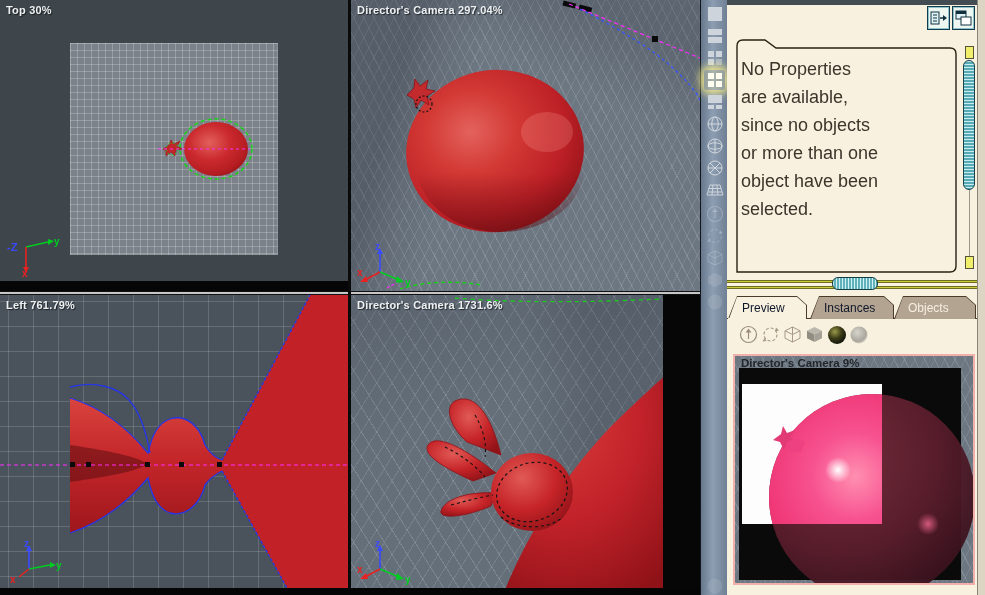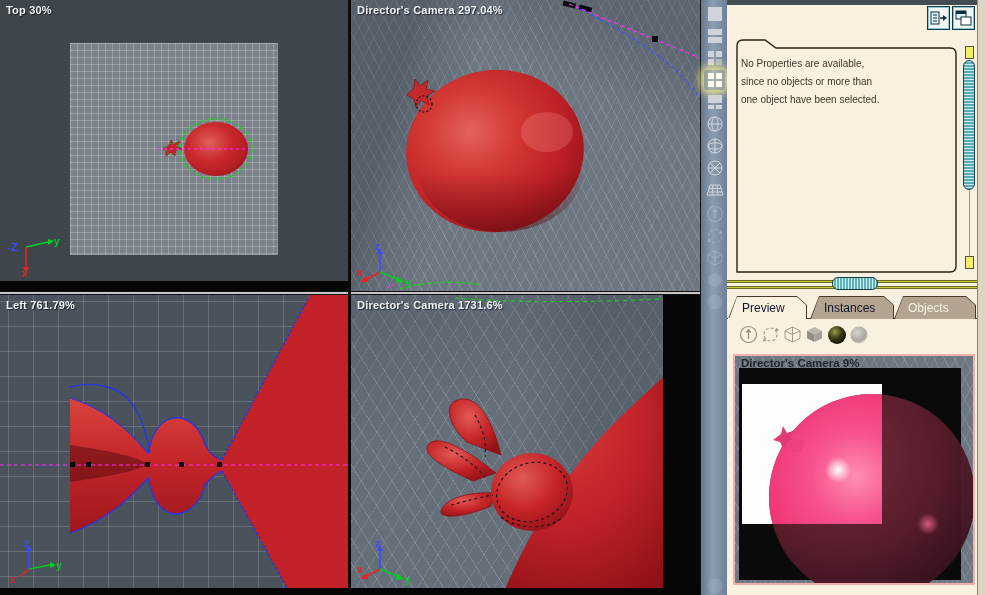--- a/index.html
+++ b/index.html
@@ -47,21 +47,21 @@
   .strip-ico{position:absolute;left:3px;width:21px;height:20px;display:flex;align-items:center;justify-content:center;}
   .glow{box-shadow:0 0 8px 3px rgba(255,242,130,.9);background:rgba(255,244,160,.25);border-radius:3px;}
   
   #panel{position:absolute;left:727px;top:0;width:258px;height:595px;background:#f8f1df;}
   .panel-topstrip{position:absolute;left:0;top:0;width:258px;height:5px;background:#434c53;}
   .edge-right{position:absolute;left:250px;top:0;width:8px;height:595px;
       background:#ddd5c3;border-left:1px solid #8a8578;box-sizing:border-box;}
   .hdr-btn{position:absolute;top:6px;width:23px;height:24px;background:#eef6f2;
       border:1px solid #123a4a;box-shadow:inset 0 0 0 1px #8ec4cc;box-sizing:border-box;
       display:flex;align-items:center;justify-content:center;}
-  .props-text{position:absolute;left:14px;top:55px;width:140px;font-size:10px;line-height:18px;
+  .props-text{position:absolute;left:14px;top:55px;width:140px;font-size:18px;line-height:28px;
       color:#3b352b;}
   
   .sb-cap{position:absolute;left:238px;width:9px;height:13px;background:#f0ee6a;border:1px solid #55533a;box-sizing:border-box;}
   .sb-thumb{position:absolute;left:236px;top:60px;width:12px;height:130px;border-radius:6px;
       border:1px solid #16454f;box-sizing:border-box;
       background:repeating-linear-gradient(180deg,#c8ecf0 0 1px,#58aab4 1px 3px);}
   .sb-line{position:absolute;left:242px;top:190px;width:1px;height:66px;background:#9a958a;}
   
   .split-line{position:absolute;left:0;width:250px;height:3px;background:#c9c93c;
       border-top:1px solid #6d6d22;border-bottom:1px solid #6d6d22;box-sizing:border-box;}

